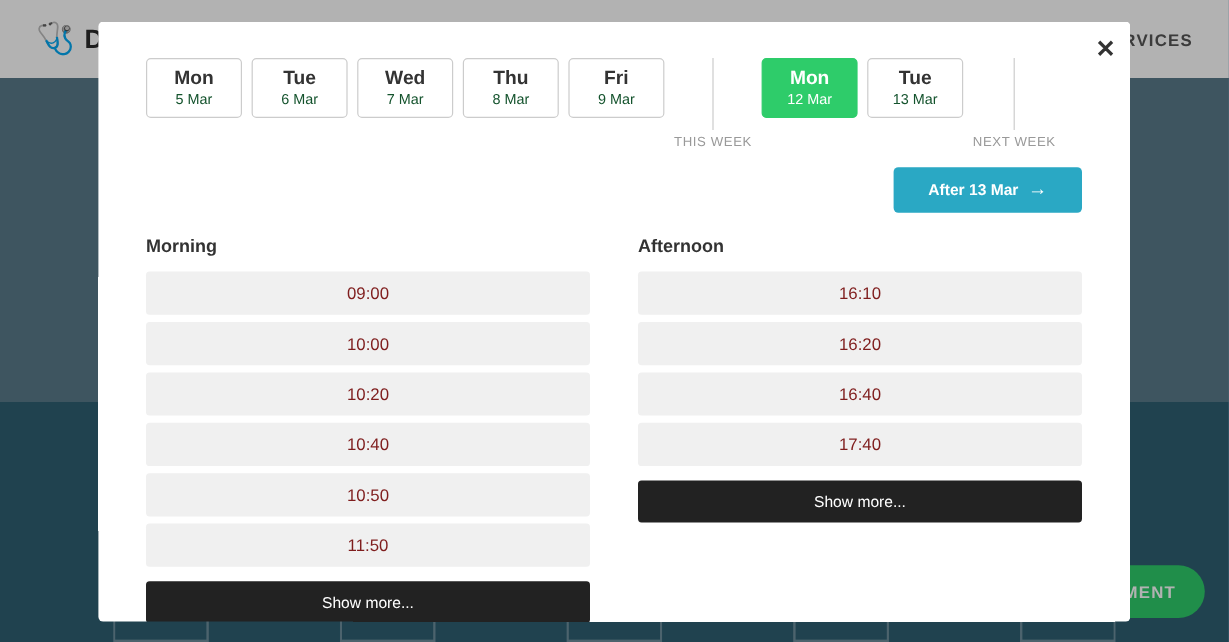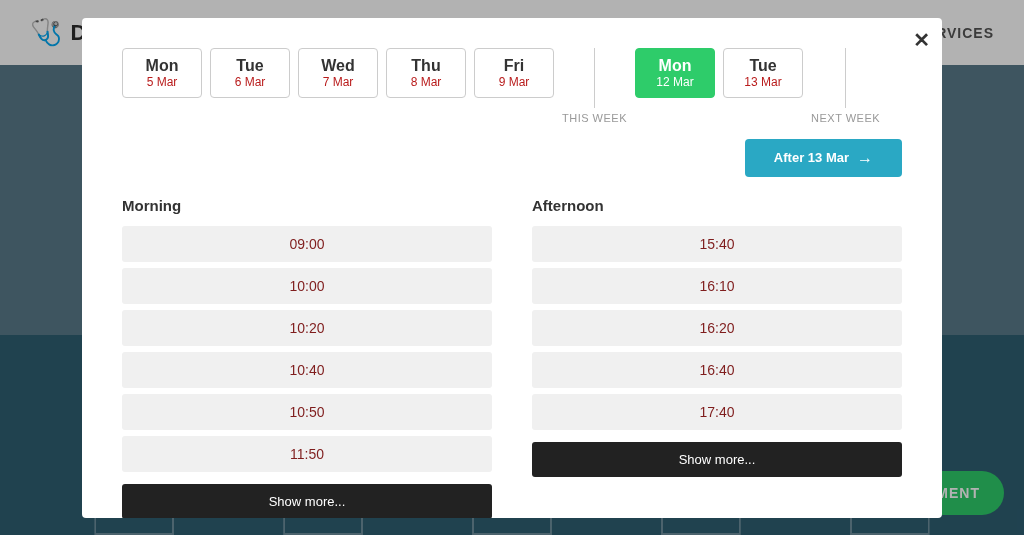--- a/index.html
+++ b/index.html
@@ -141,21 +141,21 @@
       min-width: 80px;
     }
     .day-btn .day-name {
       font-size: 16px;
       font-weight: bold;
       color: #333;
       display: block;
     }
     .day-btn .day-date {
       font-size: 12px;
-      color: #b91c1c;
+      color: #14532d;
       display: block;
     }
     .day-btn.active {
       background: #2ecc6a;
       border-color: #2ecc6a;
     }
     .day-btn.active .day-name,
     .day-btn.active .day-date {
       color: #fff;
     }
@@ -353,21 +353,20 @@
         <button class="time-slot">10:00</button>
         <button class="time-slot">10:20</button>
         <button class="time-slot">10:40</button>
         <button class="time-slot">10:50</button>
         <button class="time-slot">11:50</button>
         <button class="show-more-btn">Show more...</button>
       </div>
 
       <div class="slots-column">
         <div class="slots-header">Afternoon</div>
-        <button class="time-slot">15:40</button>
         <button class="time-slot">16:10</button>
         <button class="time-slot">16:20</button>
         <button class="time-slot">16:40</button>
         <button class="time-slot">17:40</button>
         <button class="show-more-btn">Show more...</button>
       </div>
     </div>
 
   </div>
 </div>

